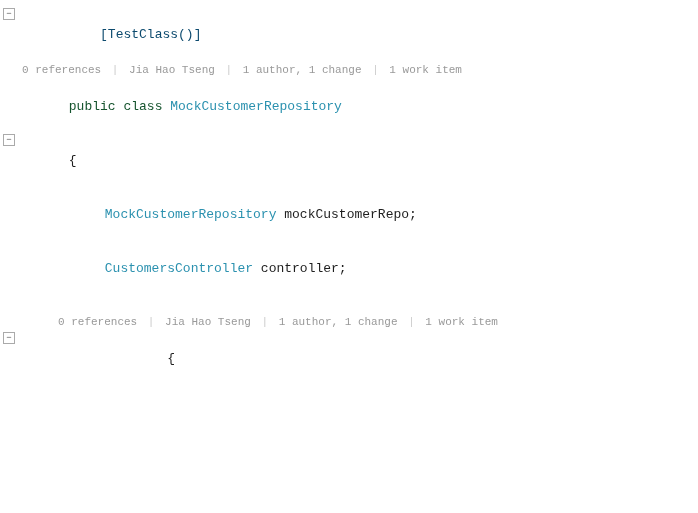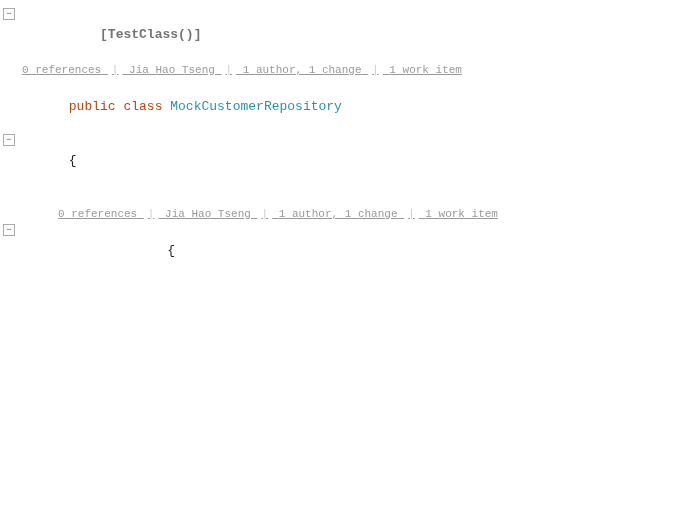--- a/index.html
+++ b/index.html
@@ -38,29 +38,28 @@
       padding-left: 4px;
       white-space: pre;
       line-height: 18px;
     }
     .meta-info {
       color: #999;
       font-size: 11px;
       line-height: 16px;
       padding-left: 4px;
       white-space: nowrap;
-      text-decoration: underline;
     }
     .meta-info .meta-sep {
       margin: 0 4px;
       color: #ccc;
     }
-    .keyword { color: #c2410c; }
+    .keyword { color: #14532d; }
     .type-name { color: #2b91af; }
-    .attribute { color: #737373; font-weight: bold; }
+    .attribute { color: #0c4a6e; }
     .plain { color: #1e1e1e; }
     .indent-2 { padding-left: 40px; }
     .indent-4 { padding-left: 80px; }
 
     .collapse-btn {
       display: inline-flex;
       align-items: center;
       justify-content: center;
       width: 12px;
       height: 12px;
@@ -108,21 +107,33 @@
 
   <div class="line">
     <div class="gutter-collapse">
       <span class="collapse-btn">−</span>
     </div>
     <div class="line-content">
       <span class="plain">{</span>
     </div>
   </div>
 
+  <div class="line">
+    <div class="gutter-collapse" style="width:18px;"></div>
+    <div class="line-content indent-2">
+      <span class="type-name">MockCustomerRepository</span><span class="plain"> mockCustomerRepo;</span>
+    </div>
+  </div>
 
+  <div class="line">
+    <div class="gutter-collapse" style="width:18px;"></div>
+    <div class="line-content indent-2">
+      <span class="type-name">CustomersController</span><span class="plain"> controller;</span>
+    </div>
+  </div>
 
   <div class="line">
     <div class="gutter-collapse" style="width:18px;"></div>
     <div class="line-content">&nbsp;</div>
   </div>
 
 
   <div class="line">
     <div class="gutter-collapse" style="width:18px;"></div>
     <div class="meta-info indent-2">

